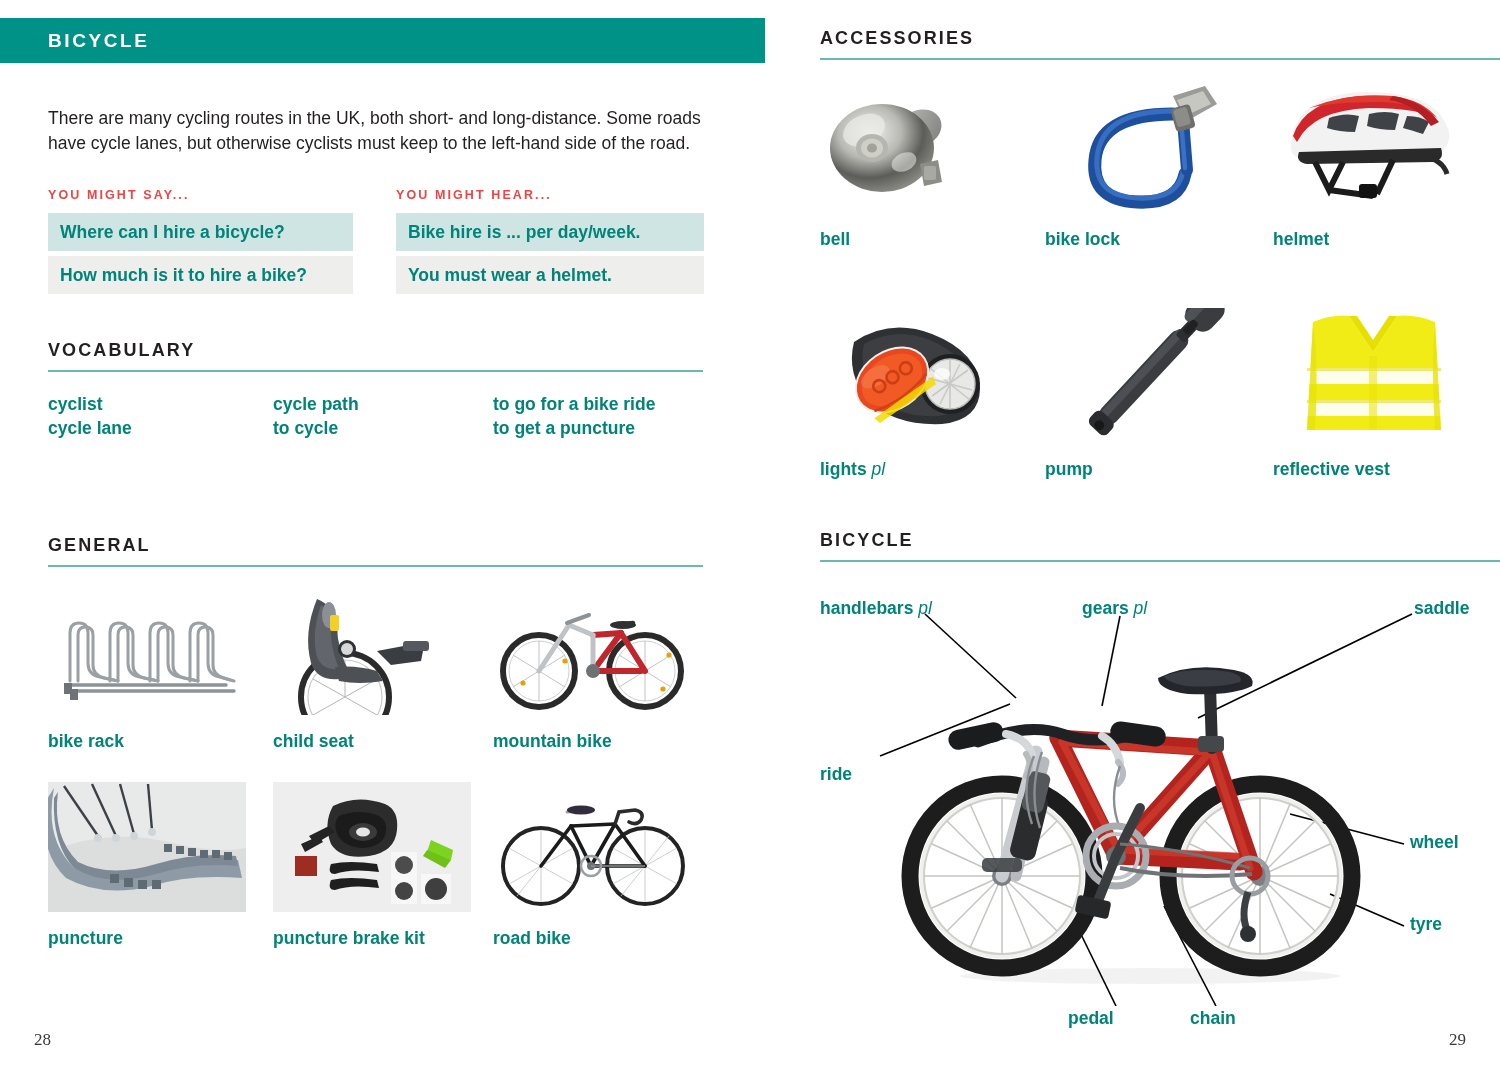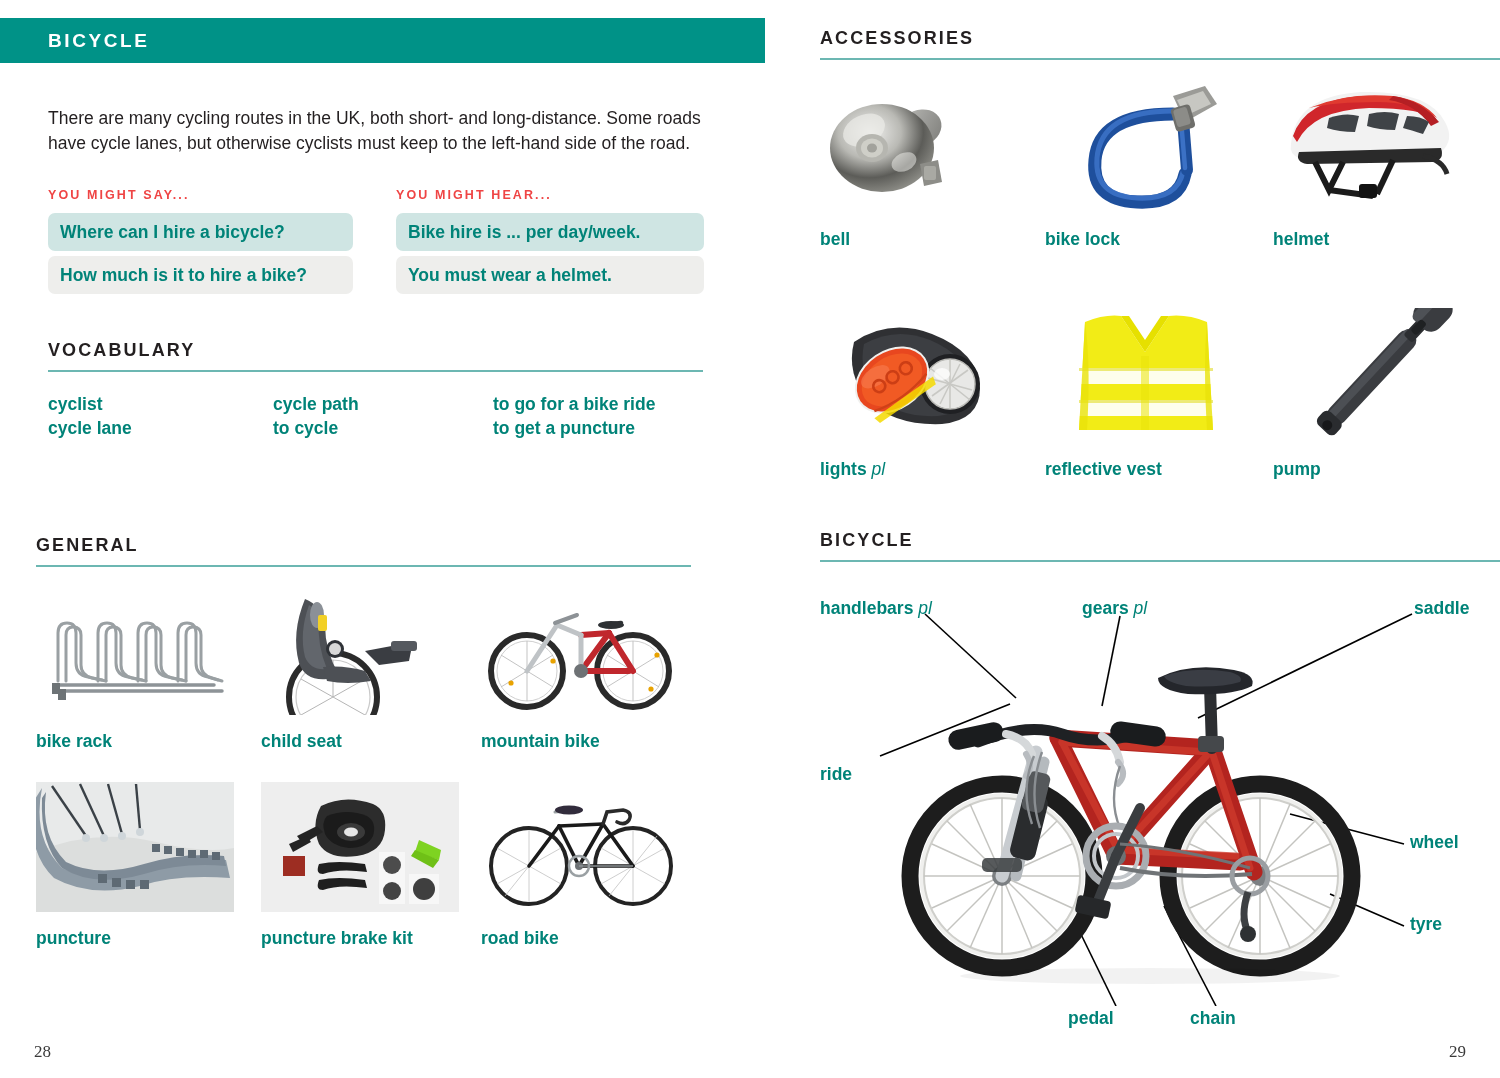--- a/index.html
+++ b/index.html
@@ -80,21 +80,20 @@
   .phrase-row {
     height: 38px;
     display: flex;
     align-items: center;
     padding-left: 12px;
     box-sizing: border-box;
     font-size: 17.5px;
     font-weight: bold;
     color: #008378;
     margin-bottom: 5px;
-    border-radius: 7px;
   }
   .phrase-row.tint-teal { background: #cfe5e3; }
   .phrase-row.tint-grey { background: #eeeeec; }
 
   
   .section {
     position: absolute;
   }
   .section-heading {
     font-size: 18px;
@@ -119,21 +118,21 @@
   }
   .vocab-item {
     font-size: 17.5px;
     font-weight: bold;
     color: #008378;
     line-height: 1.2;
   }
 
   
   .picgrid-section { width: 655px; }
-  .general-section { left: 36px; top: 535px; }
+  .general-section { left: 48px; top: 535px; }
 
   .picgrid {
     display: grid;
     grid-template-columns: 225px 220px 1fr;
     margin-top: 18px;
   }
   .pic-cell { position: relative; }
   .pic-frame {
     width: 198px;
     height: 130px;
@@ -182,21 +181,21 @@
     font-size: 17.5px;
     font-weight: bold;
     color: #008378;
     white-space: nowrap;
   }
   .dlabel .pl { font-style: italic; font-weight: normal; }
 
   
   .folio {
     position: absolute;
-    bottom: 16px;
+    bottom: 28px;
     font-size: 17px;
     color: #3a3a3a;
     font-family: "Liberation Serif", serif;
   }
   .folio-left  { left: 34px; }
   .folio-right { right: 34px; }
 </style>
 </head>
 <body>
 
@@ -575,53 +574,53 @@
           </div>
           <div class="pic-caption">
             <span>lights</span>
             <span class="pl">pl</span>
           </div>
         </div>
 
         <div class="pic-cell">
           <div class="acc-frame">
             <svg width="205" height="135" viewBox="0 0 205 135">
+              <g transform="rotate(-47 102 66)">
+                <rect x="36" y="56" width="122" height="20" rx="10" fill="#3a3c40"></rect>
+                <rect x="36" y="58" width="122" height="8" rx="4" fill="#4c4f54"></rect>
+                <rect x="26" y="54" width="18" height="24" rx="6" fill="#2a2c2f"></rect>
+                <circle cx="32" cy="66" r="5" fill="#17181a"></circle>
+                <rect x="150" y="60" width="22" height="12" rx="3" fill="#2c2e31"></rect>
+                <rect x="168" y="50" width="38" height="32" rx="12" fill="#3a3c40"></rect>
+                <rect x="168" y="53" width="38" height="10" rx="5" fill="#4e5156"></rect>
+                <rect x="158" y="62" width="16" height="8" rx="3" fill="#1f2123"></rect>
+              </g>
+            </svg>
+          </div>
+          <div class="pic-caption">
+            <span>pump</span>
+          </div>
+        </div>
+
+        <div class="pic-cell">
+          <div class="acc-frame">
+            <svg width="205" height="135" viewBox="0 0 205 135">
               <path d="M40 14 Q60 6 76 8 L100 44 L124 8 Q142 6 162 14 L168 122 L34 122 Z" fill="#f2ec16"></path>
               <path d="M76 8 L100 44 L124 8 L116 8 L100 32 L84 8 Z" fill="#e6e000"></path>
               <rect x="34" y="60" width="134" height="16" fill="#ffffff" opacity="0.92"></rect>
               <rect x="34" y="92" width="134" height="16" fill="#ffffff" opacity="0.92"></rect>
               <rect x="34" y="60" width="134" height="3" fill="#dcd600" opacity="0.5"></rect>
               <rect x="34" y="92" width="134" height="3" fill="#dcd600" opacity="0.5"></rect>
               <path d="M40 14 Q46 56 42 122 L34 122 Z" fill="#e8e20a" opacity="0.8"></path>
               <path d="M162 14 Q158 56 162 122 L168 122 Z" fill="#e8e20a" opacity="0.8"></path>
               <path d="M96 48 L104 48 L104 122 L96 122 Z" fill="#e9e30b" opacity="0.55"></path>
             </svg>
           </div>
           <div class="pic-caption">
             <span>reflective vest</span>
-          </div>
-        </div>
-
-        <div class="pic-cell">
-          <div class="acc-frame">
-            <svg width="205" height="135" viewBox="0 0 205 135">
-              <g transform="rotate(-47 102 66)">
-                <rect x="36" y="56" width="122" height="20" rx="10" fill="#3a3c40"></rect>
-                <rect x="36" y="58" width="122" height="8" rx="4" fill="#4c4f54"></rect>
-                <rect x="26" y="54" width="18" height="24" rx="6" fill="#2a2c2f"></rect>
-                <circle cx="32" cy="66" r="5" fill="#17181a"></circle>
-                <rect x="150" y="60" width="22" height="12" rx="3" fill="#2c2e31"></rect>
-                <rect x="168" y="50" width="38" height="32" rx="12" fill="#3a3c40"></rect>
-                <rect x="168" y="53" width="38" height="10" rx="5" fill="#4e5156"></rect>
-                <rect x="158" y="62" width="16" height="8" rx="3" fill="#1f2123"></rect>
-              </g>
-            </svg>
-          </div>
-          <div class="pic-caption">
-            <span>pump</span>
           </div>
         </div>
       </div>
     </div>
 
     <div class="section bike-section">
       <div class="section-heading">BICYCLE</div>
       <div class="section-rule"></div>
 
       <div class="diagram">

